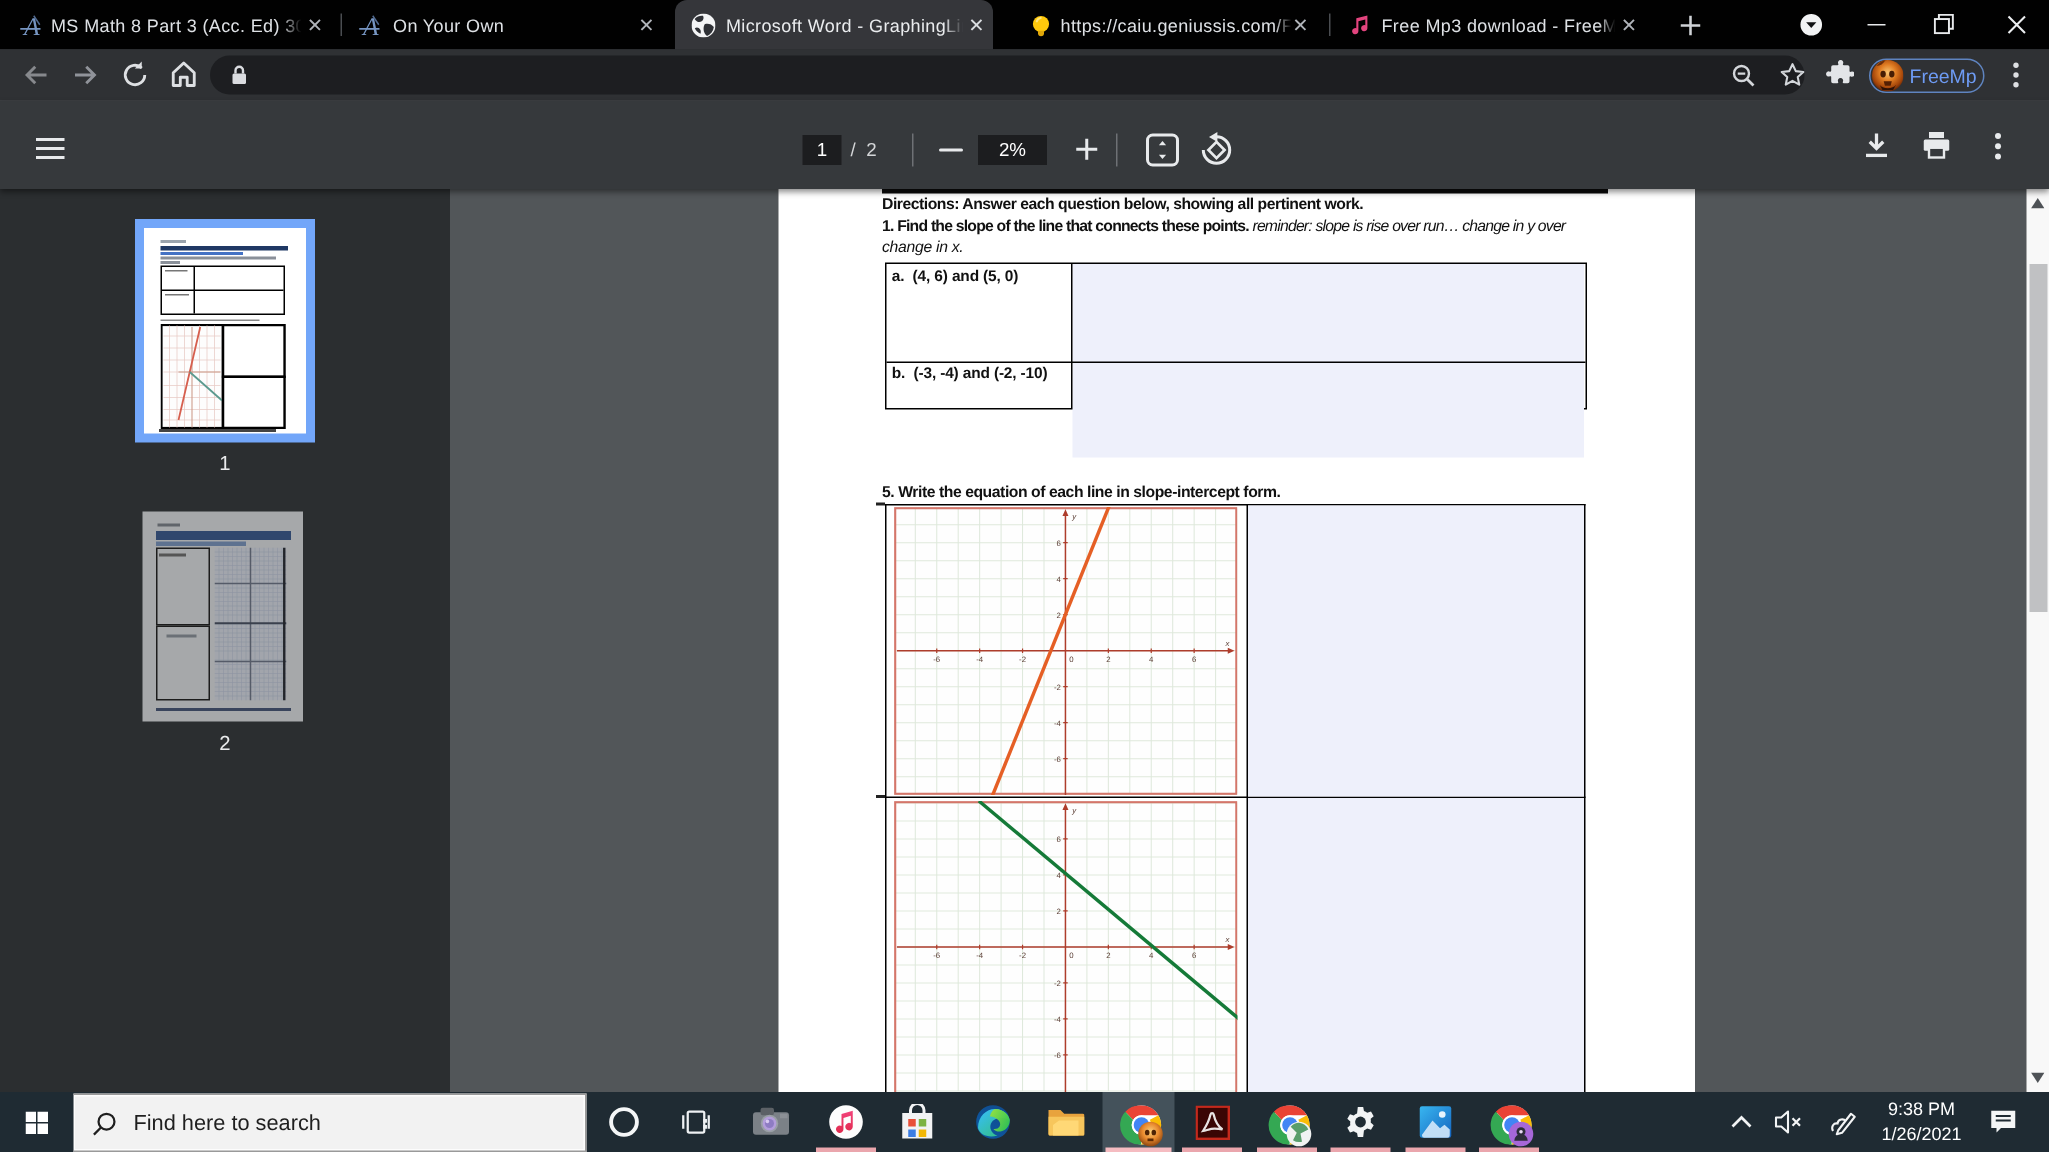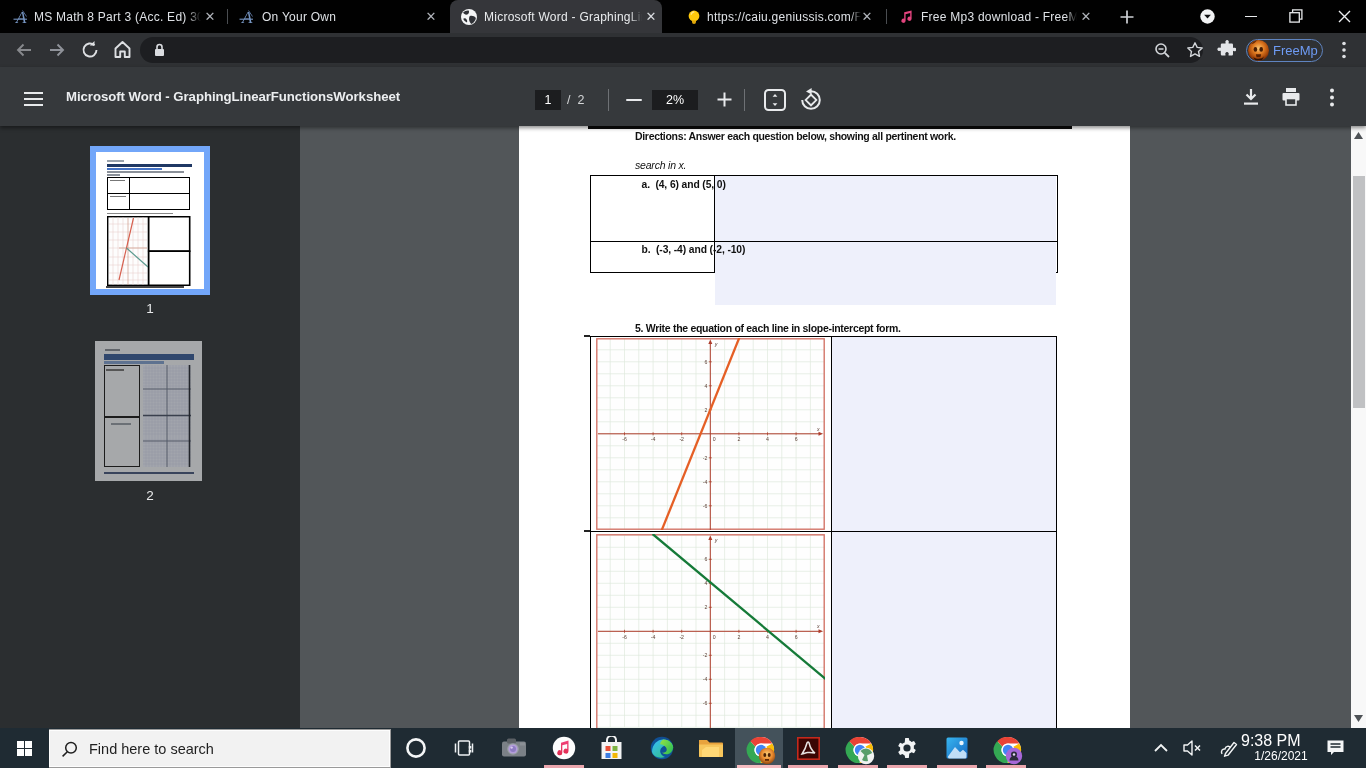--- a/index.html
+++ b/index.html
@@ -22,21 +22,21 @@
   #page{position:absolute;left:519px;top:0;width:611px;height:602px;background:#ffffff;}
   
   #sbar{position:absolute;left:1351px;top:0;width:15px;height:602px;background:#f8f8f8;}
   #sthumb{position:absolute;left:1.5px;top:50px;width:12px;height:232px;background:#c0c1c3;}
   
   #taskbar{left:0;top:728px;width:1366px;height:40px;background:#1f2b33;}
   #searchbox{position:absolute;left:49px;top:1px;width:342px;height:39px;background:#f2f2f2;border:1px solid #9a9a9a;border-left:none;box-shadow:inset 0 0 0 1px #fdfdfd;box-sizing:border-box;}
   .tray{color:#fff;}
   .underline{position:absolute;top:37px;height:3px;background:#eaa6ad;}
   
-  .doc{position:absolute;color:#111;margin-left:47px;}
+  .doc{position:absolute;color:#111;}
   .lav{position:absolute;background:#eef0fb;}
 </style>
 </head>
 <body>
 
 <div class="abs" id="tabbar">
 
   <div id="activetab"></div>
 
   <svg class="abs" style="left:13px;top:8px;" width="17" height="18" viewBox="0 0 17 18">
@@ -163,21 +163,20 @@
       <circle cx="4" cy="9" r="1.8" fill="#dee0e3"></circle>
       <circle cx="4" cy="15.5" r="1.8" fill="#dee0e3"></circle>
   </svg>
 </div>
 
 <div class="abs" id="pdfbar">
 
   <div class="abs" style="left:24px;top:25px;width:19px;height:2.2px;background:#e8eaec;"></div>
   <div class="abs" style="left:24px;top:31px;width:19px;height:2.2px;background:#e8eaec;"></div>
   <div class="abs" style="left:24px;top:37px;width:19px;height:2.2px;background:#e8eaec;"></div>
-  <div style="position:absolute;left:66px;top:0;height:59px;line-height:59px;font-size:13.2px;font-weight:bold;letter-spacing:-0.05px;color:#eceef0;">Microsoft Word - GraphingLinearFunctionsWorksheet</div>
   <div class="darkbox" style="left:535px;width:26px;">1</div>
   <div style="position:absolute;left:567px;top:23px;height:20px;line-height:20px;font-size:12.5px;color:#d4d6d8;">/&nbsp; 2</div>
   <div class="pdfsep" style="left:608px;"></div>
 
   <div class="abs" style="left:626px;top:31.5px;width:16px;height:2.2px;background:#e8eaec;border-radius:1px;"></div>
   <div class="darkbox" style="left:652px;width:46px;">2%</div>
 
   <svg class="abs" style="left:716px;top:24px;" width="17" height="17" viewBox="0 0 17 17">
     <path d="M8.5 1.5 V15.5 M1.5 8.5 H15.5" stroke="#e8eaec" stroke-width="2"></path>
   </svg>
@@ -270,21 +269,22 @@
         <path d="M46.5 0 V102" stroke="#22252b" stroke-width="1.6"></path>
       </svg>
       <div class="abs" style="left:9px;top:131px;width:90px;height:2px;background:#39445c;"></div>
     </div>
     <div class="abs" style="left:0;top:362px;width:300px;height:16px;text-align:center;color:#e9eaeb;font-size:13.5px;">2</div>
   </div>
   <div id="page">
 
     <div class="abs" style="left:69px;top:0px;width:484px;height:3px;background:#0c0c0c;"></div>
     <div class="doc" style="left:69px;top:4px;font-size:10.5px;font-weight:bold;letter-spacing:-0.32px;">Directions: Answer each question below, showing all pertinent work.</div>
-    <div class="doc" style="left:69px;top:32.5px;font-size:10.5px;font-style:italic;letter-spacing:-0.2px;">search in x.</div>
+    <div class="doc" style="left:69px;top:18.5px;font-size:10.5px;font-weight:bold;letter-spacing:-0.52px;white-space:nowrap;">1. Find the slope of the line that connects these points. <span style="font-weight:normal;font-style:italic;">reminder: slope is rise over run… change in y over</span></div>
+    <div class="doc" style="left:69px;top:32.5px;font-size:10.5px;font-style:italic;letter-spacing:-0.2px;">change in x.</div>
 
     <div class="abs" style="left:70.5px;top:49px;width:468px;height:98px;border:1.2px solid #000;box-sizing:border-box;padding-left:46px;">
       <div class="lav" style="left:124px;top:0;width:341.6px;height:128.6px;"></div>
       <div class="abs" style="left:0;top:65px;width:100%;height:1.2px;background:#000;"></div>
       <div class="abs" style="left:123px;top:0;width:1.2px;height:100%;background:#000;"></div>
       <div class="doc" style="left:4px;top:2.5px;font-size:10.3px;font-weight:600;letter-spacing:-0.1px;">a.&nbsp; (4, 6) and (5, 0)</div>
       <div class="doc" style="left:4px;top:68px;font-size:10.3px;font-weight:600;letter-spacing:-0.1px;text-align:center;">b.&nbsp; (-3, -4) and (-2, -10)</div>
     </div>
     <div class="doc" style="left:69px;top:196px;font-size:10.5px;font-weight:bold;letter-spacing:-0.3px;">5. Write the equation of each line in slope-intercept form.</div>
 
@@ -546,19 +546,19 @@
     <path d="M2 9 L8 3 L14 9" fill="none" stroke="#f2f4f5" stroke-width="1.8"></path>
   </svg>
   <svg class="abs" style="left:1182px;top:11px;" width="20" height="18" viewBox="0 0 20 18">
     <path d="M2 6 H5.5 L10 2 V16 L5.5 12 H2 Z" fill="none" stroke="#f2f4f5" stroke-width="1.4" stroke-linejoin="round"></path>
     <path d="M13 6.5 L18 11.5 M18 6.5 L13 11.5" stroke="#f2f4f5" stroke-width="1.5"></path>
   </svg>
   <svg class="abs" style="left:1219px;top:10px;" width="20" height="20" viewBox="0 0 20 20">
     <path d="M3 16 C1.5 13 3.5 10.5 6 11 C6.5 8 10 7.5 11.5 9.5" fill="none" stroke="#f2f4f5" stroke-width="1.4"></path>
     <path d="M6.5 15.5 L15 4.5 L17.5 6.5 L9 17.2 L5.5 18.2 Z" fill="none" stroke="#f2f4f5" stroke-width="1.4" stroke-linejoin="round"></path>
   </svg>
-  <div class="abs tray" style="left:1241px;top:4px;width:80px;text-align:left;font-size:16px;">9:38 PM</div>
+  <div class="abs tray" style="left:1241px;top:4px;width:80px;text-align:center;font-size:12px;">9:38 PM</div>
   <div class="abs tray" style="left:1239px;top:20.5px;width:84px;text-align:center;font-size:12px;">1/26/2021</div>
   <svg class="abs" style="left:1326px;top:11px;" width="19" height="18" viewBox="0 0 19 18">
     <path d="M1.5 1.5 H17.5 V13 H8 L5 16 V13 H1.5 Z" fill="#f4f6f7"></path>
     <path d="M4.5 5 H14.5 M4.5 8 H14.5" stroke="#1f2b33" stroke-width="1.3"></path>
   </svg>
 </div>
 
 </body></html>

